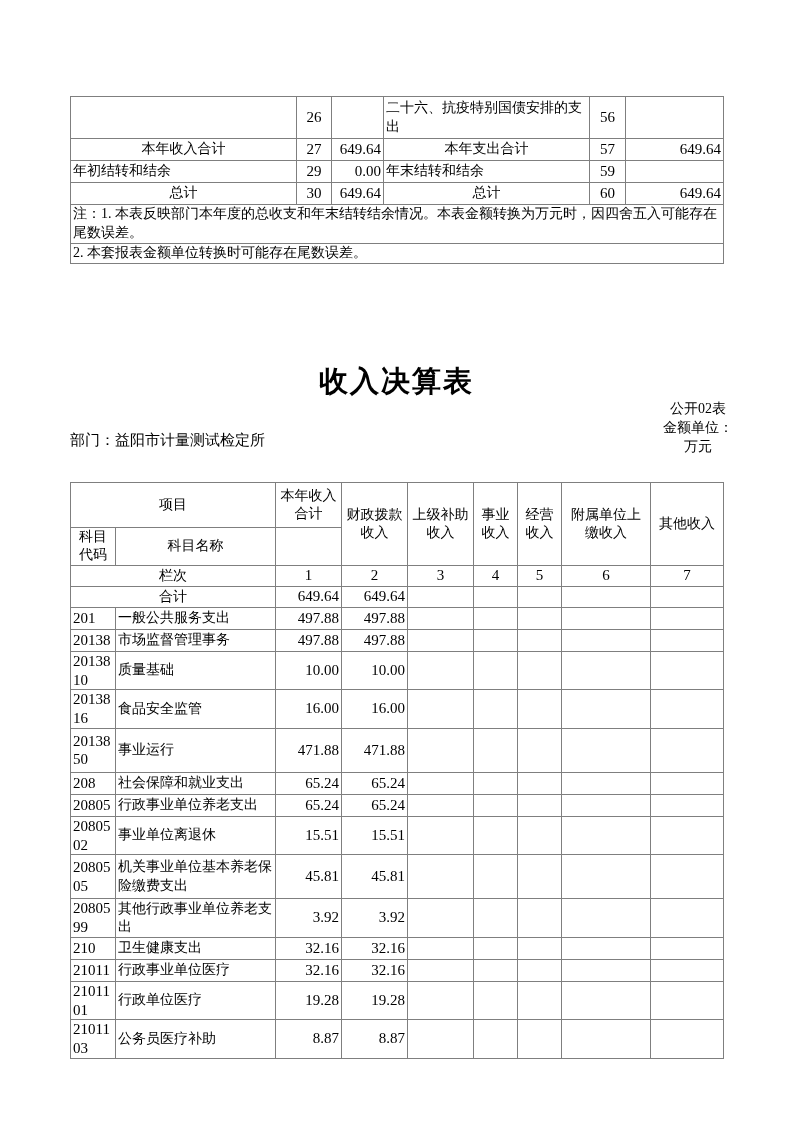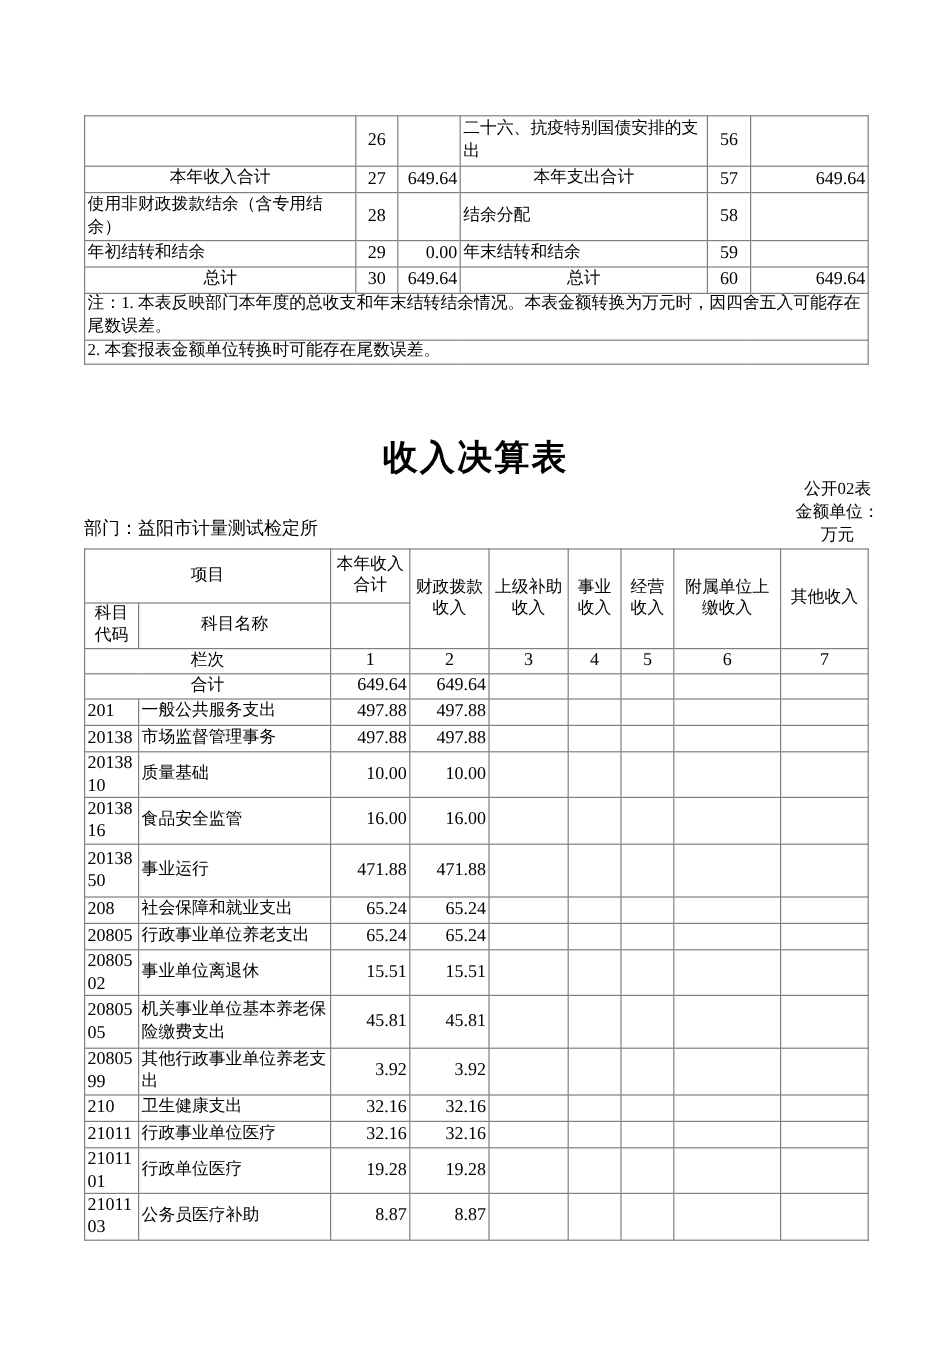--- a/index.html
+++ b/index.html
@@ -1,20 +1,20 @@
 <!DOCTYPE html>
 <html><head>
 <meta charset="utf-8">
 <style>
   html,body{margin:0;padding:0;background:#fff;}
   .page{position:relative;width:793px;height:1122px;background:#fff;overflow:hidden;
         font-family:"Liberation Serif","DejaVu Serif",serif;color:#000;}
   table{border-collapse:collapse;table-layout:fixed;position:absolute;left:70px;}
   .t1{top:96px;width:653px;border-radius:30px;}
-  .t2{top:457px;width:653px;}
+  .t2{top:482px;width:653px;}
   td,th{border:1px solid #7f7f7f;padding:0 2px;font-size:14px;font-weight:normal;
         vertical-align:middle;word-break:break-all;line-height:1.32;overflow:hidden;}
   th{text-align:center;}
   .pre{white-space:pre-line;}
   .lab{text-align:left;}
   .cen{text-align:center;}
   .no{text-align:center;font-size:15px;}
   .num{text-align:right;font-size:15px;}
   .code{text-align:left;font-size:15px;line-height:1.25;}
   .b{font-weight:normal;}
@@ -52,28 +52,20 @@
         <td class="no">56</td>
         <td class="num"></td>
       </tr>
       <tr class="h22">
         <td class="cen b">本年收入合计</td>
         <td class="no">27</td>
         <td class="num">649.64</td>
         <td class="cen b">本年支出合计</td>
         <td class="no">57</td>
         <td class="num">649.64</td>
-      </tr>
-      <tr class="h40">
-        <td class="lab">使用非财政拨款结余（含专用结余）</td>
-        <td class="no">28</td>
-        <td class="num"></td>
-        <td class="lab">结余分配</td>
-        <td class="no">58</td>
-        <td class="num"></td>
       </tr>
       <tr class="h22">
         <td class="lab">年初结转和结余</td>
         <td class="no">29</td>
         <td class="num">0.00</td>
         <td class="lab">年末结转和结余</td>
         <td class="no">59</td>
         <td class="num"></td>
       </tr>
       <tr class="h22">

